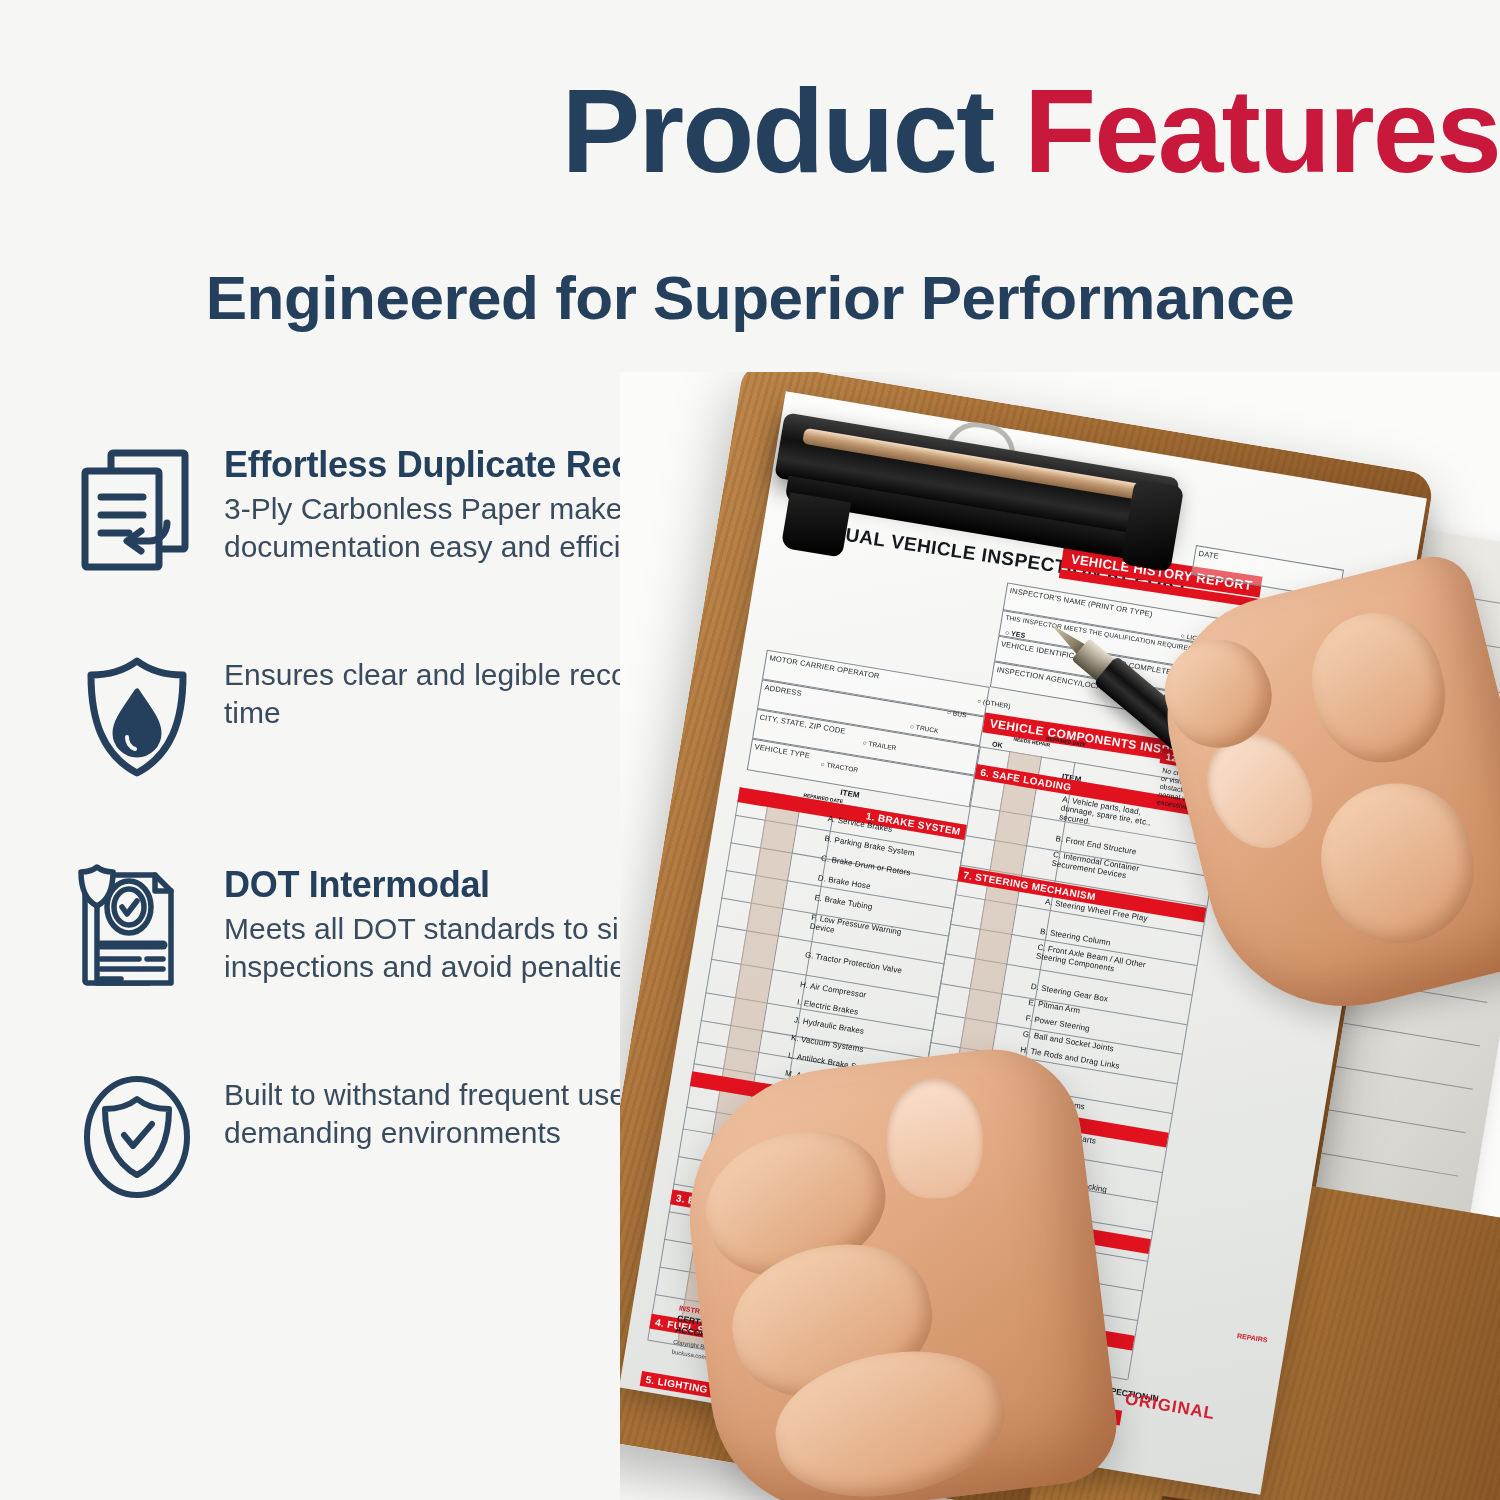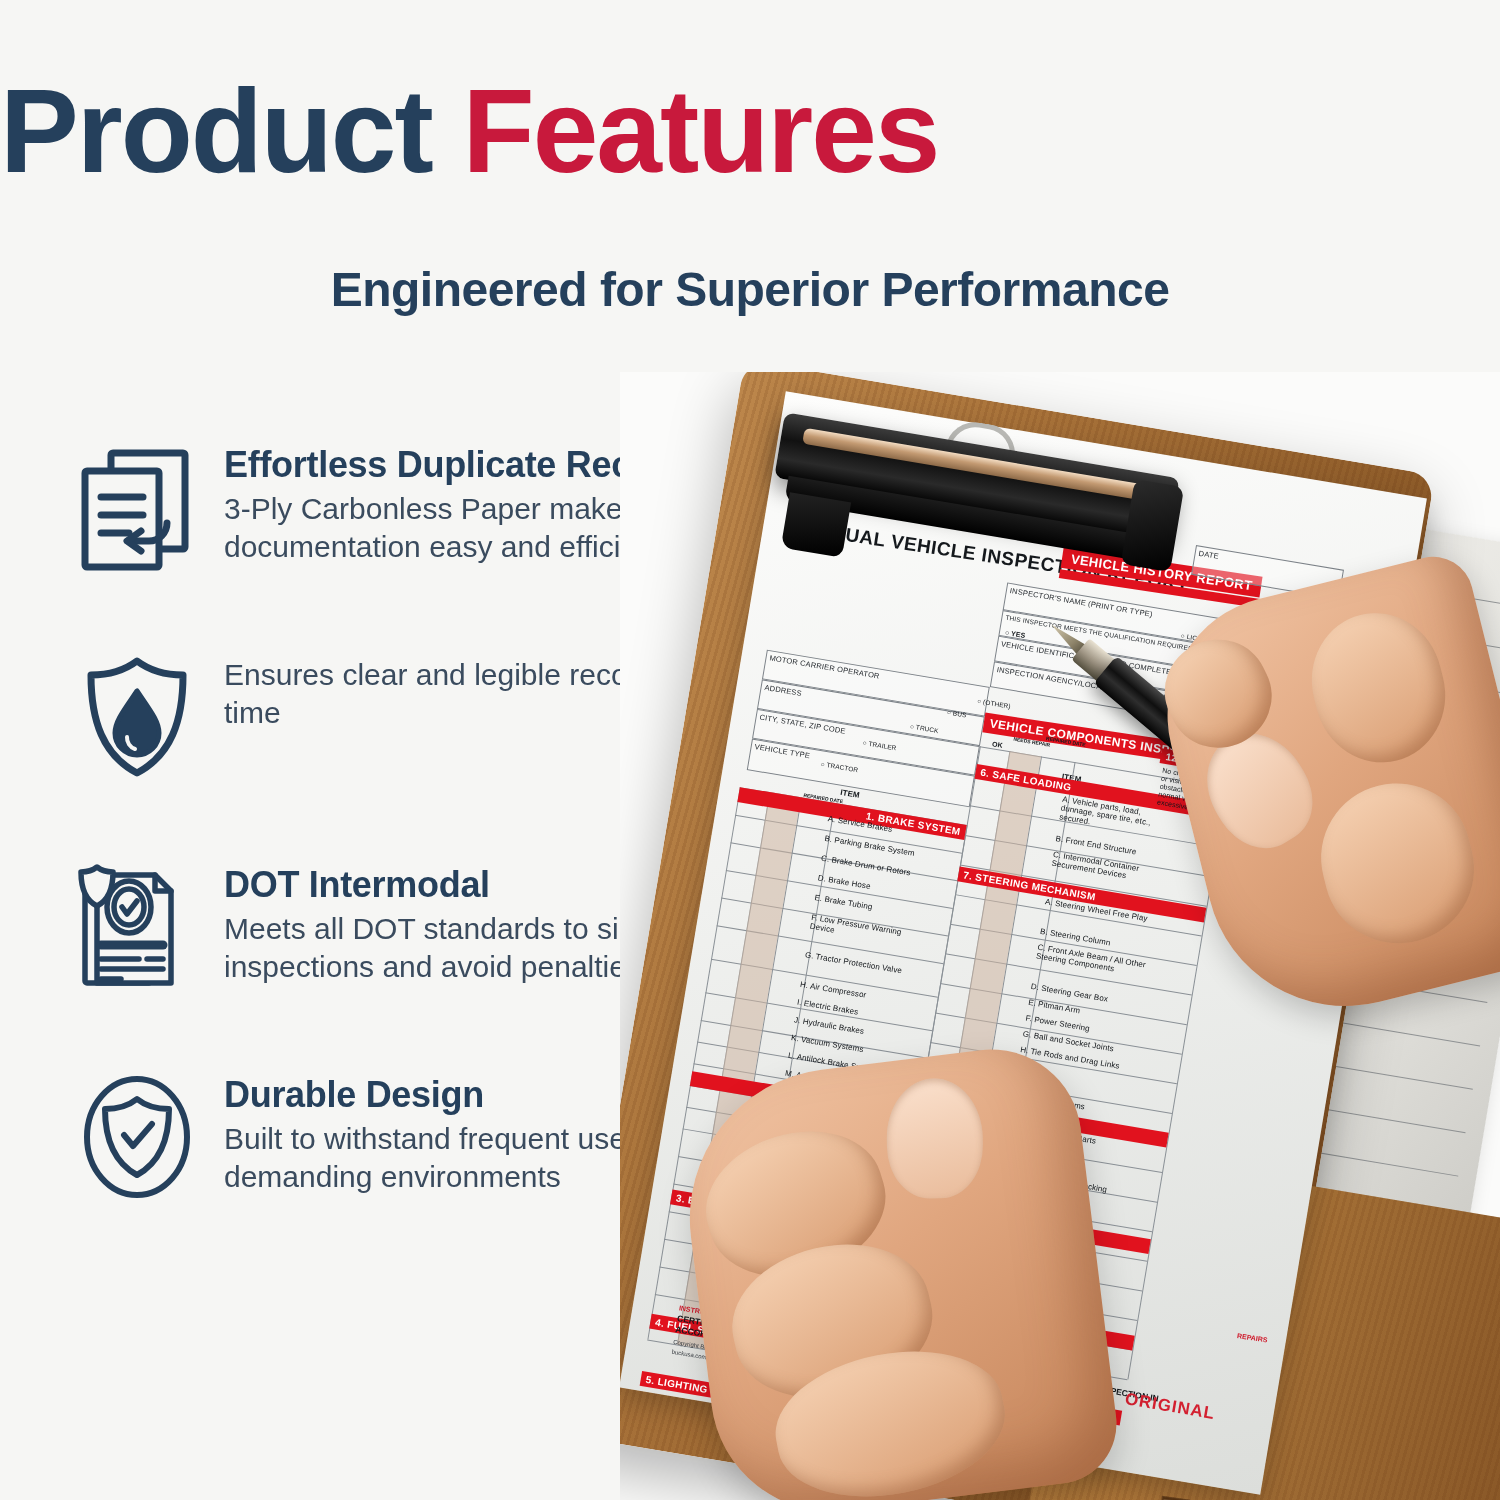--- a/index.html
+++ b/index.html
@@ -5,30 +5,30 @@
   html,body{margin:0;padding:0;}
   body{
     width:1500px;height:1500px;overflow:hidden;
     background:#f6f6f4;
     font-family:"Liberation Sans", sans-serif;
     -webkit-font-smoothing:antialiased;
   }
   #page{position:relative;width:1500px;height:1500px;background:#f6f6f4;}
 
   
-  .title-block{position:absolute;left:0;top:72px;width:1500px;text-align:left;}
+  .title-block{position:absolute;left:0;top:72px;width:1500px;text-align:right;}
   .title{
     font-size:118px;line-height:1.0;font-weight:700;letter-spacing:-2px;
     white-space:nowrap;
   }
   .title .w1{color:#25405c;}
   .title .w2{color:#c8193c;}
   .subtitle{
     position:absolute;left:0;top:262px;width:1500px;text-align:center;
-    font-size:48px;font-weight:700;color:#25405c;letter-spacing:-0.5px;
+    font-size:62px;font-weight:700;color:#25405c;letter-spacing:-0.5px;
     white-space:nowrap;
   }
 
   
   .features{position:absolute;left:62px;top:432px;width:700px;}
   .feature{display:flex;align-items:flex-start;margin-bottom:60px;min-height:150px;}
   .feature-icon{
     flex:0 0 150px;width:150px;height:150px;
     display:flex;align-items:center;justify-content:center;
   }
@@ -302,21 +302,20 @@
 
     <div class="feature">
       <div class="feature-icon">
         <svg width="132" height="132" viewBox="0 0 132 132" fill="none" stroke="#25405c" stroke-width="6" stroke-linecap="round" stroke-linejoin="round">
           <ellipse cx="66" cy="66" rx="50" ry="58"></ellipse>
           <path d="M66 28 C56 36 44 38 34 38 C34 70 44 92 66 104 C88 92 98 70 98 38 C88 38 76 36 66 28 Z"></path>
           <polyline points="53,64 62,75 81,53"></polyline>
         </svg>
       </div>
       <div class="feature-text">
-        <div class="feature-title">Durable Design</div>
         <div class="feature-desc">Built to withstand frequent use in demanding environments</div>
       </div>
     </div>
 
   </div>
 
   <div class="photo">
     <div class="photo-bg"></div>
 
     <div class="ruled">

